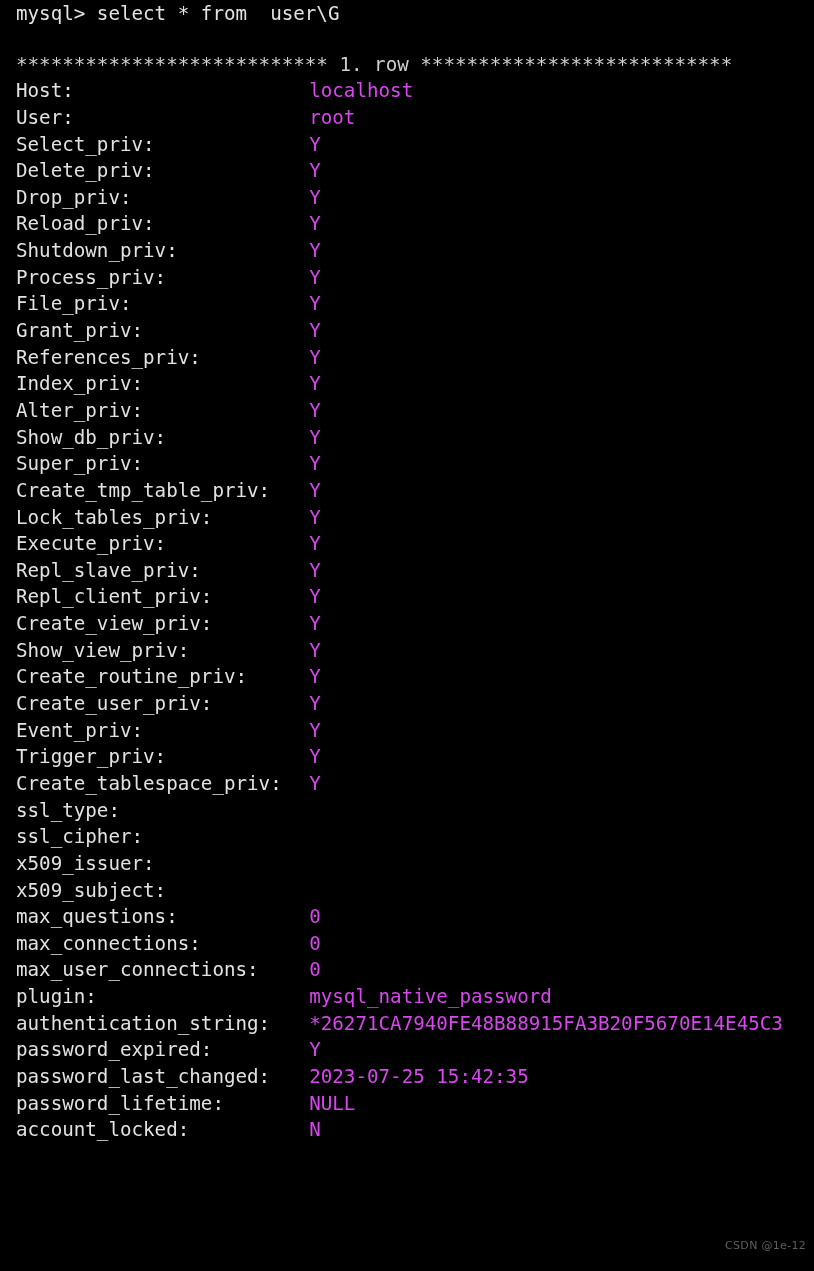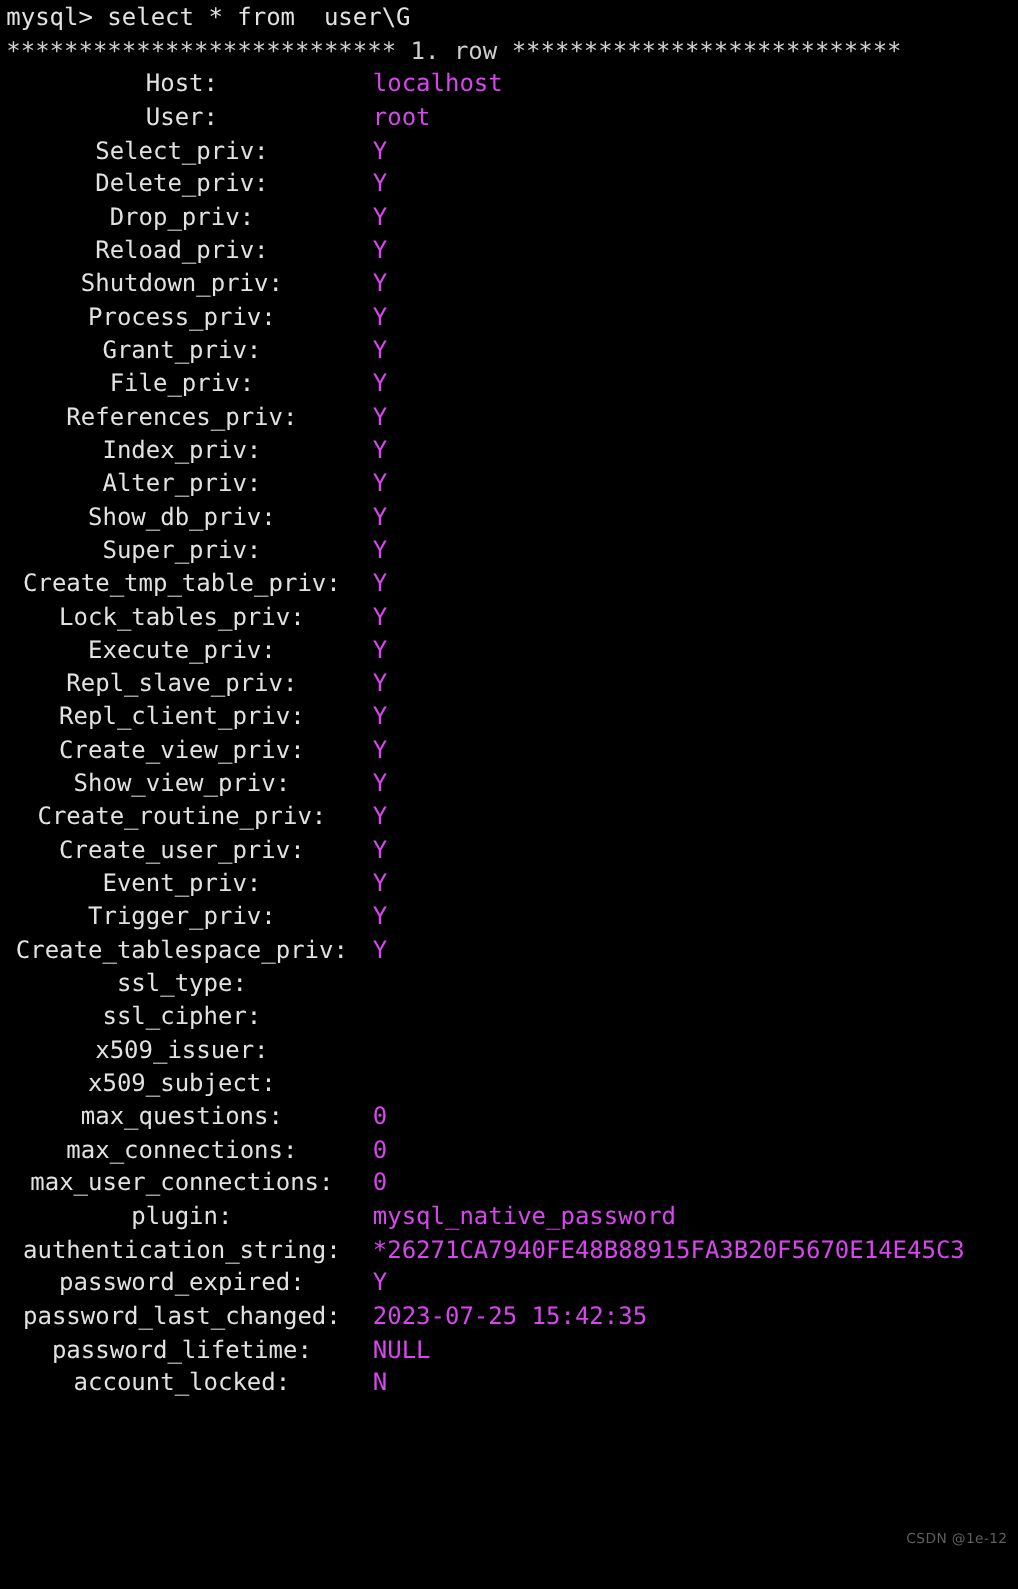--- a/index.html
+++ b/index.html
@@ -17,58 +17,59 @@
   #terminal {
     position: relative;
     width: 814px;
     height: 1271px;
     background: #000000;
     color: #d6d6d6;
     font-family: "DejaVu Sans Mono", "Liberation Mono", monospace;
     font-size: 19.2px;
     line-height: 26.65px;
     letter-spacing: 0px;
-    padding: 1px 0 0 1px;
+    padding: 1px 0 0 12px;
     box-sizing: border-box;
   }
   .term-line {
     height: 26.65px;
     white-space: pre;
     font-variant-ligatures: none;
     tab-size: 8;
   }
   .prompt-line {
     padding-left: 4px;
     color: #e2e2e2;
   }
   .stars-line {
     padding-left: 4px;
     color: #cfcfcf;
+    margin-top: 24px;
   }
   .row-line {
     padding-left: 4px;
     display: block;
   }
   .field-label {
     display: inline-block;
     width: 281px;       
-    text-align: center;
+    text-align: left;
     color: #e2e2e2;
     white-space: pre;
   }
   .field-value {
     display: inline-block;
     padding-left: 12.22px;
     color: #d946ef;
     white-space: pre;
   }
   #watermark {
     position: absolute;
     right: 8px;
-    bottom: 26px;
+    bottom: 11px;
     font-family: "DejaVu Sans", "Liberation Sans", sans-serif;
     font-size: 11px;
     color: #5f5f5f;
     letter-spacing: 0.3px;
     white-space: pre;
   }
 </style>
 </head>
 <body>
 
@@ -80,22 +81,22 @@
 
   <div id="rows-container">
       <div class="term-line row-line"><span class="field-label">Host:</span><span class="field-value">localhost</span></div>
       <div class="term-line row-line"><span class="field-label">User:</span><span class="field-value">root</span></div>
       <div class="term-line row-line"><span class="field-label">Select_priv:</span><span class="field-value">Y</span></div>
       <div class="term-line row-line"><span class="field-label">Delete_priv:</span><span class="field-value">Y</span></div>
       <div class="term-line row-line"><span class="field-label">Drop_priv:</span><span class="field-value">Y</span></div>
       <div class="term-line row-line"><span class="field-label">Reload_priv:</span><span class="field-value">Y</span></div>
       <div class="term-line row-line"><span class="field-label">Shutdown_priv:</span><span class="field-value">Y</span></div>
       <div class="term-line row-line"><span class="field-label">Process_priv:</span><span class="field-value">Y</span></div>
+      <div class="term-line row-line"><span class="field-label">File_priv:</span><span class="field-value">Y</span></div>
       <div class="term-line row-line"><span class="field-label">Grant_priv:</span><span class="field-value">Y</span></div>
-      <div class="term-line row-line"><span class="field-label">File_priv:</span><span class="field-value">Y</span></div>
       <div class="term-line row-line"><span class="field-label">References_priv:</span><span class="field-value">Y</span></div>
       <div class="term-line row-line"><span class="field-label">Index_priv:</span><span class="field-value">Y</span></div>
       <div class="term-line row-line"><span class="field-label">Alter_priv:</span><span class="field-value">Y</span></div>
       <div class="term-line row-line"><span class="field-label">Show_db_priv:</span><span class="field-value">Y</span></div>
       <div class="term-line row-line"><span class="field-label">Super_priv:</span><span class="field-value">Y</span></div>
       <div class="term-line row-line"><span class="field-label">Create_tmp_table_priv:</span><span class="field-value">Y</span></div>
       <div class="term-line row-line"><span class="field-label">Lock_tables_priv:</span><span class="field-value">Y</span></div>
       <div class="term-line row-line"><span class="field-label">Execute_priv:</span><span class="field-value">Y</span></div>
       <div class="term-line row-line"><span class="field-label">Repl_slave_priv:</span><span class="field-value">Y</span></div>
       <div class="term-line row-line"><span class="field-label">Repl_client_priv:</span><span class="field-value">Y</span></div>

